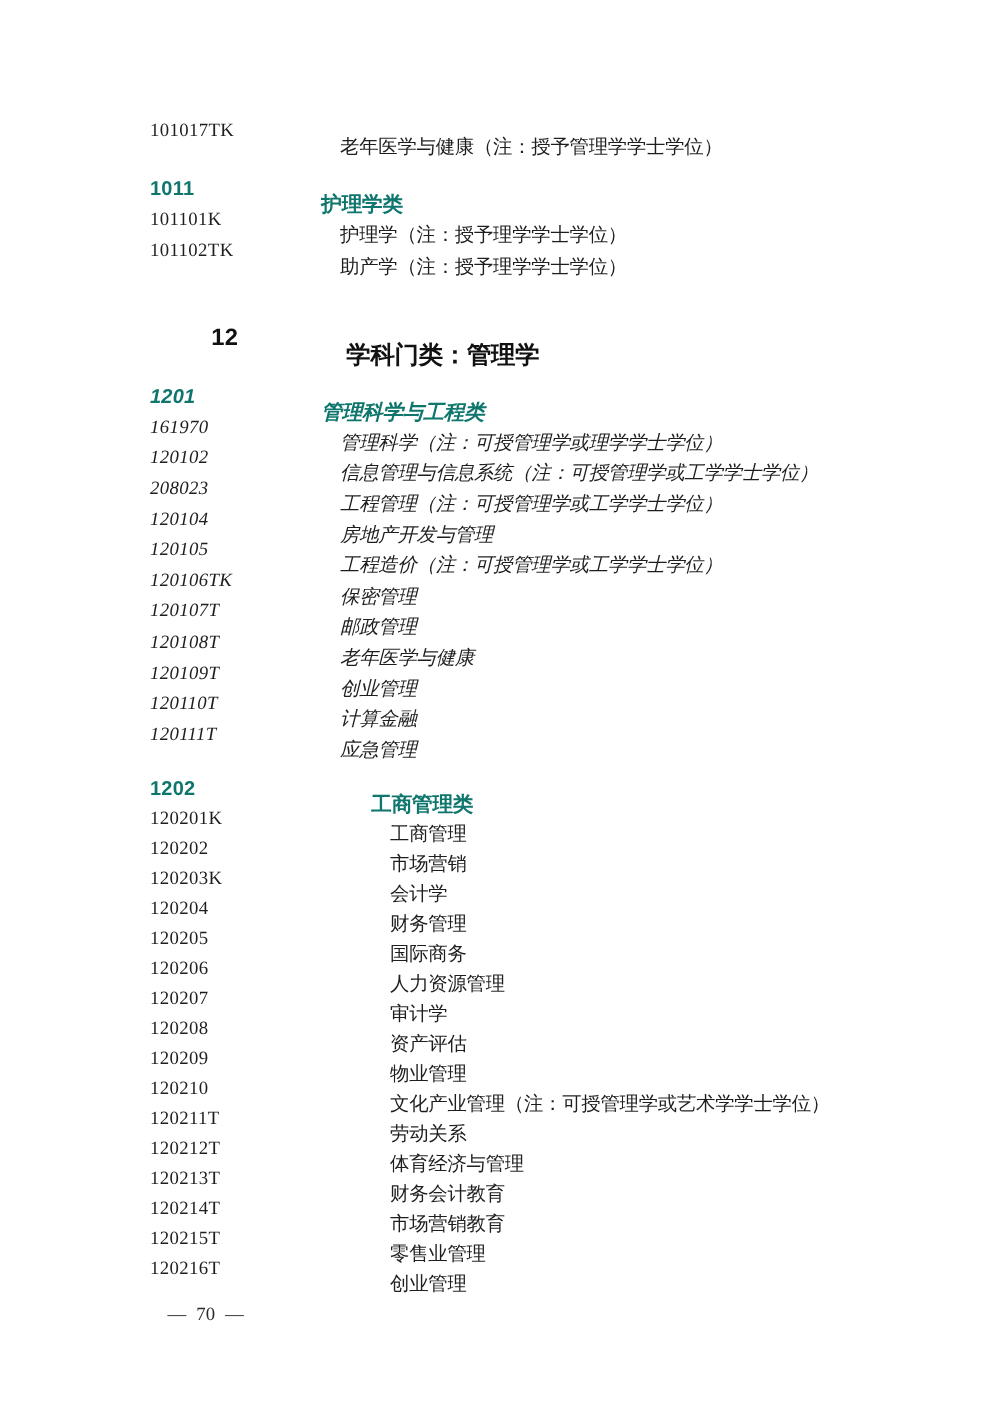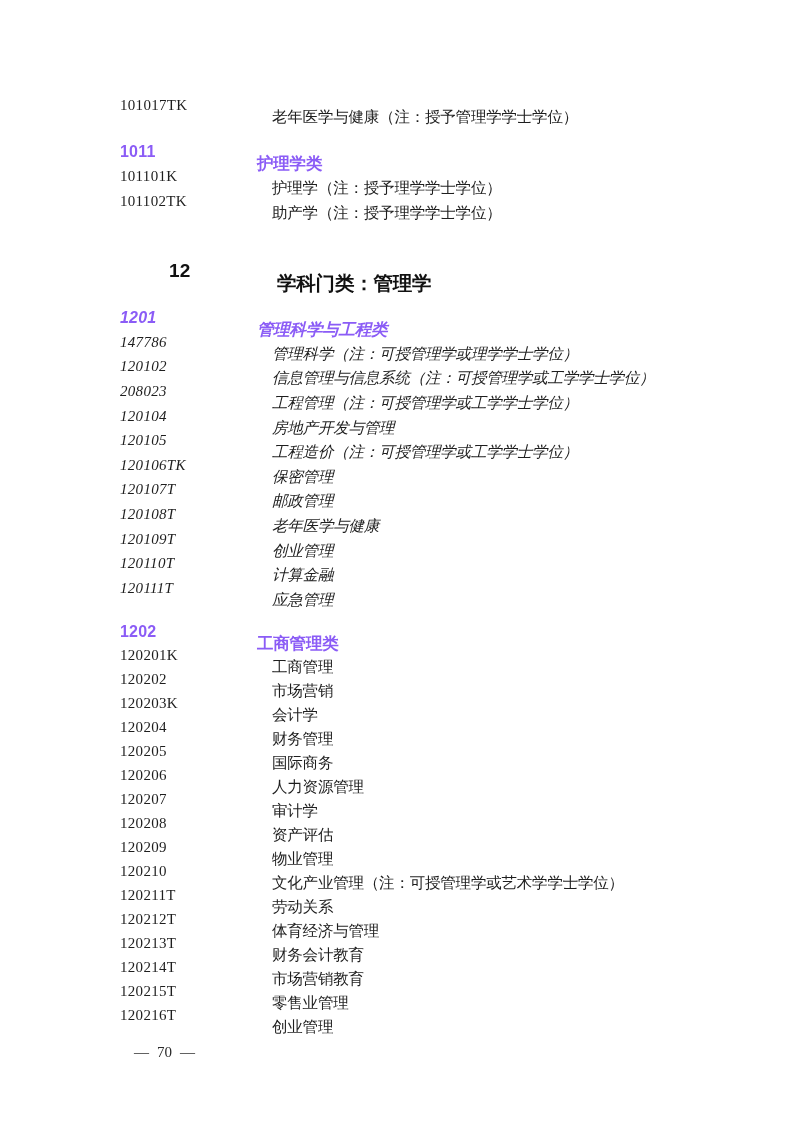--- a/index.html
+++ b/index.html
@@ -27,39 +27,39 @@
     flex: none;
     width: 152px;
     font-size: 15px;
     letter-spacing: 0.3px;
   }
   .name { letter-spacing: -0.2px; margin-top: 24px; }
   
   .row.category {
     font-family: "Liberation Sans", "DejaVu Sans", sans-serif;
     font-weight: 700;
-    color: #8b5cf6;
+    color: #0f766e;
     font-size: 16.5px;
   }
   .row.category .code { width: 137px; font-size: 16px; letter-spacing: 0.2px; }
   
   .row.menlei {
     height: 28px;
     font-family: "Liberation Sans", "DejaVu Sans", sans-serif;
     font-weight: 700;
     color: #111111;
     font-size: 19.5px;
   }
   .row.menlei .code { margin-left: 49px; width: 108px; font-size: 19px; }
   
   #sec-1011   { margin-top: 22px; }
   #menlei-12  { margin-top: 44px; }
   #sec-1201   { margin-top: 20px; font-style: italic; }
   #sec-1202   { margin-top: 19px; }
-  #sec-1202 .row { height: 24px; }
+  #sec-1202 .row { height: 24px; gap: 40px; }
   .footer {
     margin-top: 13px;
     height: 24px;
     padding-left: 14px;
     display: flex;
     align-items: center;
     gap: 8px;
     font-size: 15px;
     color: #2a2a2a;
   }
@@ -94,21 +94,21 @@
           <span class="code">12</span>
           <span class="name">学科门类：管理学</span>
         </div>
       </section>
       <section id="sec-1201">
         <div class="row category">
           <span class="code">1201</span>
           <span class="name">管理科学与工程类</span>
         </div>
         <div class="row item">
-          <span class="code">147786</span>
+          <span class="code">161970</span>
           <span class="name">管理科学（注：可授管理学或理学学士学位）</span>
         </div>
         <div class="row item">
           <span class="code">120102</span>
           <span class="name">信息管理与信息系统（注：可授管理学或工学学士学位）</span>
         </div>
         <div class="row item">
           <span class="code">208023</span>
           <span class="name">工程管理（注：可授管理学或工学学士学位）</span>
         </div>

